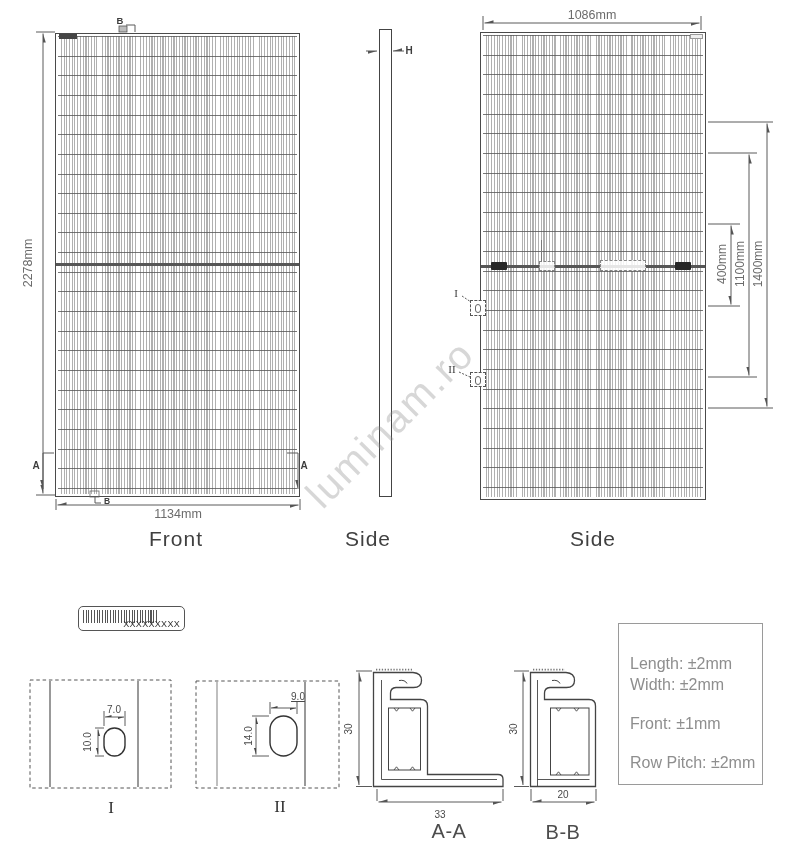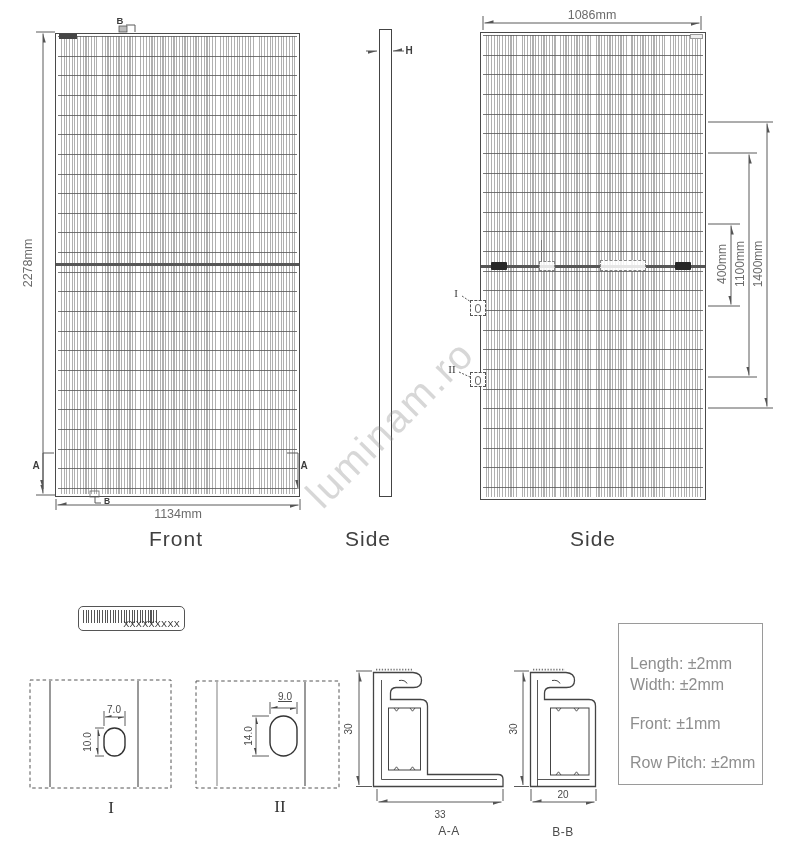--- a/index.html
+++ b/index.html
@@ -11,21 +11,21 @@
   .t{
     position:absolute;transform:translate(-50%,-50%);
     color:#5f5f5f;white-space:nowrap;line-height:1;
   }
   .rot{transform:translate(-50%,-50%) rotate(-90deg);}
   .dim{font-size:12.5px;color:#6b6b6b;}
   .dim-sm{font-size:10px;color:#4a4a4a;}
   .marker{font-size:10px;color:#3d3d3d;font-weight:bold;}
   .marker-serif{font-family:"Liberation Serif",serif;font-size:11px;color:#3d3d3d;}
   .view-label{font-size:21px;color:#404040;letter-spacing:1px;}
-  .section-label{font-size:12px;color:#4c4c4c;letter-spacing:.5px;}
+  .section-label{font-size:20px;color:#4c4c4c;letter-spacing:.5px;}
   .detail-label{font-family:"Liberation Serif",serif;font-size:17px;color:#333;}
   
   .panel{
     position:absolute;background:#fff;border:1.5px solid #4a4a4a;
     box-sizing:border-box;z-index:1;
   }
   .panel .grid{
     position:absolute;inset:2px;
     background-image:
       repeating-linear-gradient(to bottom, rgba(85,85,85,.8) 0px, rgba(85,85,85,.8) 1px, transparent 1px, transparent 19.65px),
@@ -263,21 +263,21 @@
   <span class="t rot dim" style="left:740px;top:264px;font-size:12px;">1100mm</span>
   <span class="t rot dim" style="left:758px;top:264px;font-size:12px;">1400mm</span>
   <span class="t marker-serif" style="left:456px;top:293px;">I</span>
   <span class="t marker-serif" style="left:452px;top:369px;">II</span>
   <span class="t view-label" style="left:593px;top:538px;">Side</span>
 
   <span class="t dim-sm" style="left:114px;top:710px;">7.0</span>
   <span class="t rot dim-sm" style="left:88px;top:742px;">10.0</span>
   <span class="t detail-label" style="left:111px;top:807px;">I</span>
 
-  <span class="t dim-sm" style="left:285px;top:697px;text-decoration:underline;">9.0</span>
+  <span class="t dim-sm" style="left:298px;top:697px;text-decoration:underline;">9.0</span>
   <span class="t rot dim-sm" style="left:249px;top:736px;">14.0</span>
   <span class="t detail-label" style="left:280px;top:806px;">II</span>
 
   <span class="t rot dim-sm" style="left:349px;top:729px;">30</span>
   <span class="t dim-sm" style="left:440px;top:815px;">33</span>
   <span class="t section-label" style="left:449px;top:831px;">A-A</span>
 
   <span class="t rot dim-sm" style="left:514px;top:729px;">30</span>
   <span class="t dim-sm" style="left:563px;top:795px;">20</span>
   <span class="t section-label" style="left:563px;top:832px;">B-B</span>

